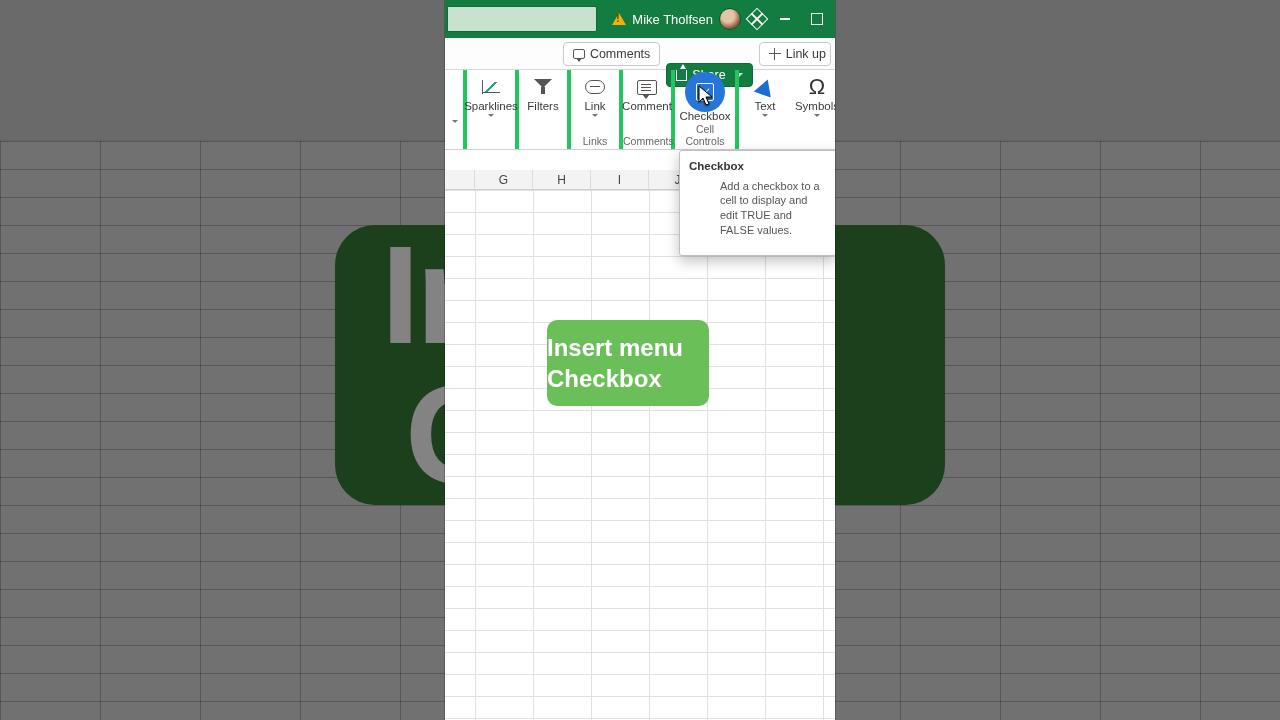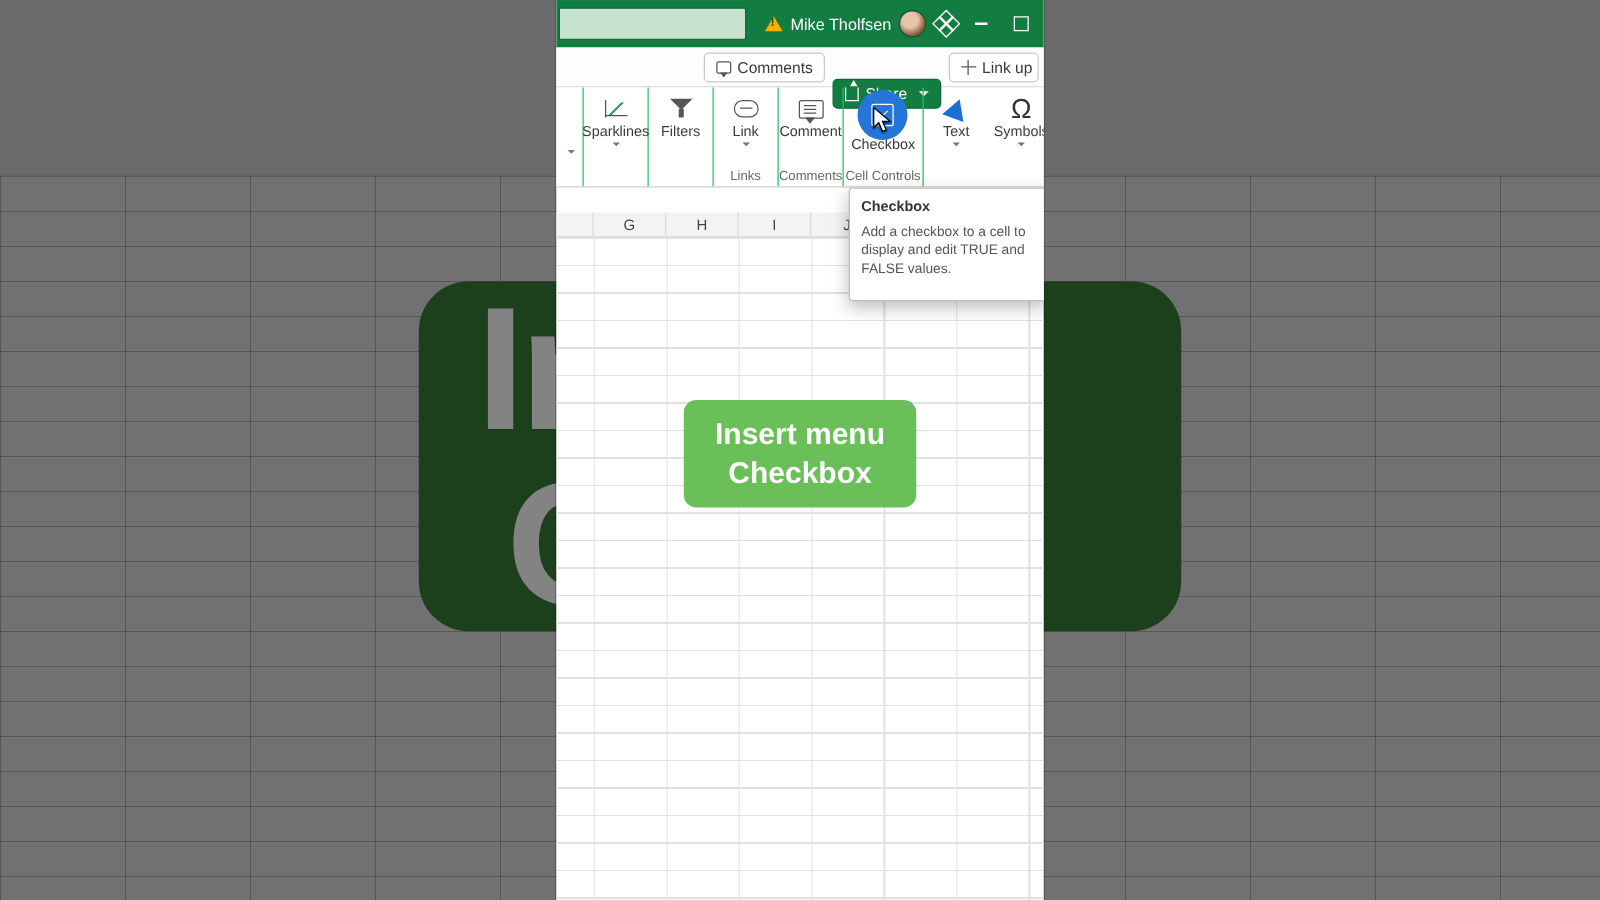--- a/index.html
+++ b/index.html
@@ -180,21 +180,21 @@
     background:#ffffff;
     border-bottom:1px solid #d0d0d0;
     display:flex;
     align-items:stretch;
     padding-left:2px;
   }
   .ribbon-group{
     display:flex; flex-direction:column; align-items:center;
     justify-content:flex-start;
     padding-top:4px;
-    border-right:1px solid #22c55e;
+    border-right:4px solid #22c55e;
     min-width:52px;
     position:relative;
   }
   .ribbon-group.no-sep { border-right:none; }
   .grp-label {
     position:absolute; bottom:2px; left:0; right:0;
     text-align:center; font-size:10.5px; color:#666;
   }
   .rb-btn {
     display:flex; flex-direction:column; align-items:center;
@@ -252,21 +252,21 @@
     width:158px;
     background:#fff;
     border:1px solid #bfbfbf;
     border-radius:3px;
     box-shadow:0 5px 14px rgba(0,0,0,0.25);
     padding:8px 9px 10px;
     font-size:11px; color:#555; line-height:1.35;
     z-index:5;
   }
   .tooltip .tt-title{ font-weight:600; color:#333; margin-bottom:4px; font-size:11.5px;}
-  .tooltip p{ margin-bottom:7px; }
+  .tooltip p{ margin-bottom:7px;margin-left:31px; }
 
   
   .colheaders{
     height:20px; background:#f3f3f3; border-bottom:1px solid #cfcfcf;
     display:flex; margin-top:20px;
   }
   .colheaders div{
     width:58px; text-align:center; font-size:12px; color:#444;
     border-right:1px solid #dcdcdc; line-height:20px;
   }
@@ -277,25 +277,25 @@
     background-image:
       repeating-linear-gradient(to right,#e1e1e1 0 1px,transparent 1px 58px),
       repeating-linear-gradient(to bottom,#e1e1e1 0 1px,transparent 1px 22px);
     background-position: 30px 0, 0 0;
   }
 
   
   .callout {
     position:absolute;
     left:102px; top:320px;
-    width:186px; height:86px;
+    width:162px; height:86px;
     background:#6bbf59;
     border-radius:10px;
     display:flex; flex-direction:column;
-    align-items:center; justify-content:center;
+    align-items:flex-start; justify-content:center;
     color:#fff; font-size:24px; font-weight:600;
     line-height:1.3;
     z-index:3;
   }
 
   
   .cursor{
     position:absolute; left:253px; top:85px; z-index:10;
     width:16px;height:22px;
   }

